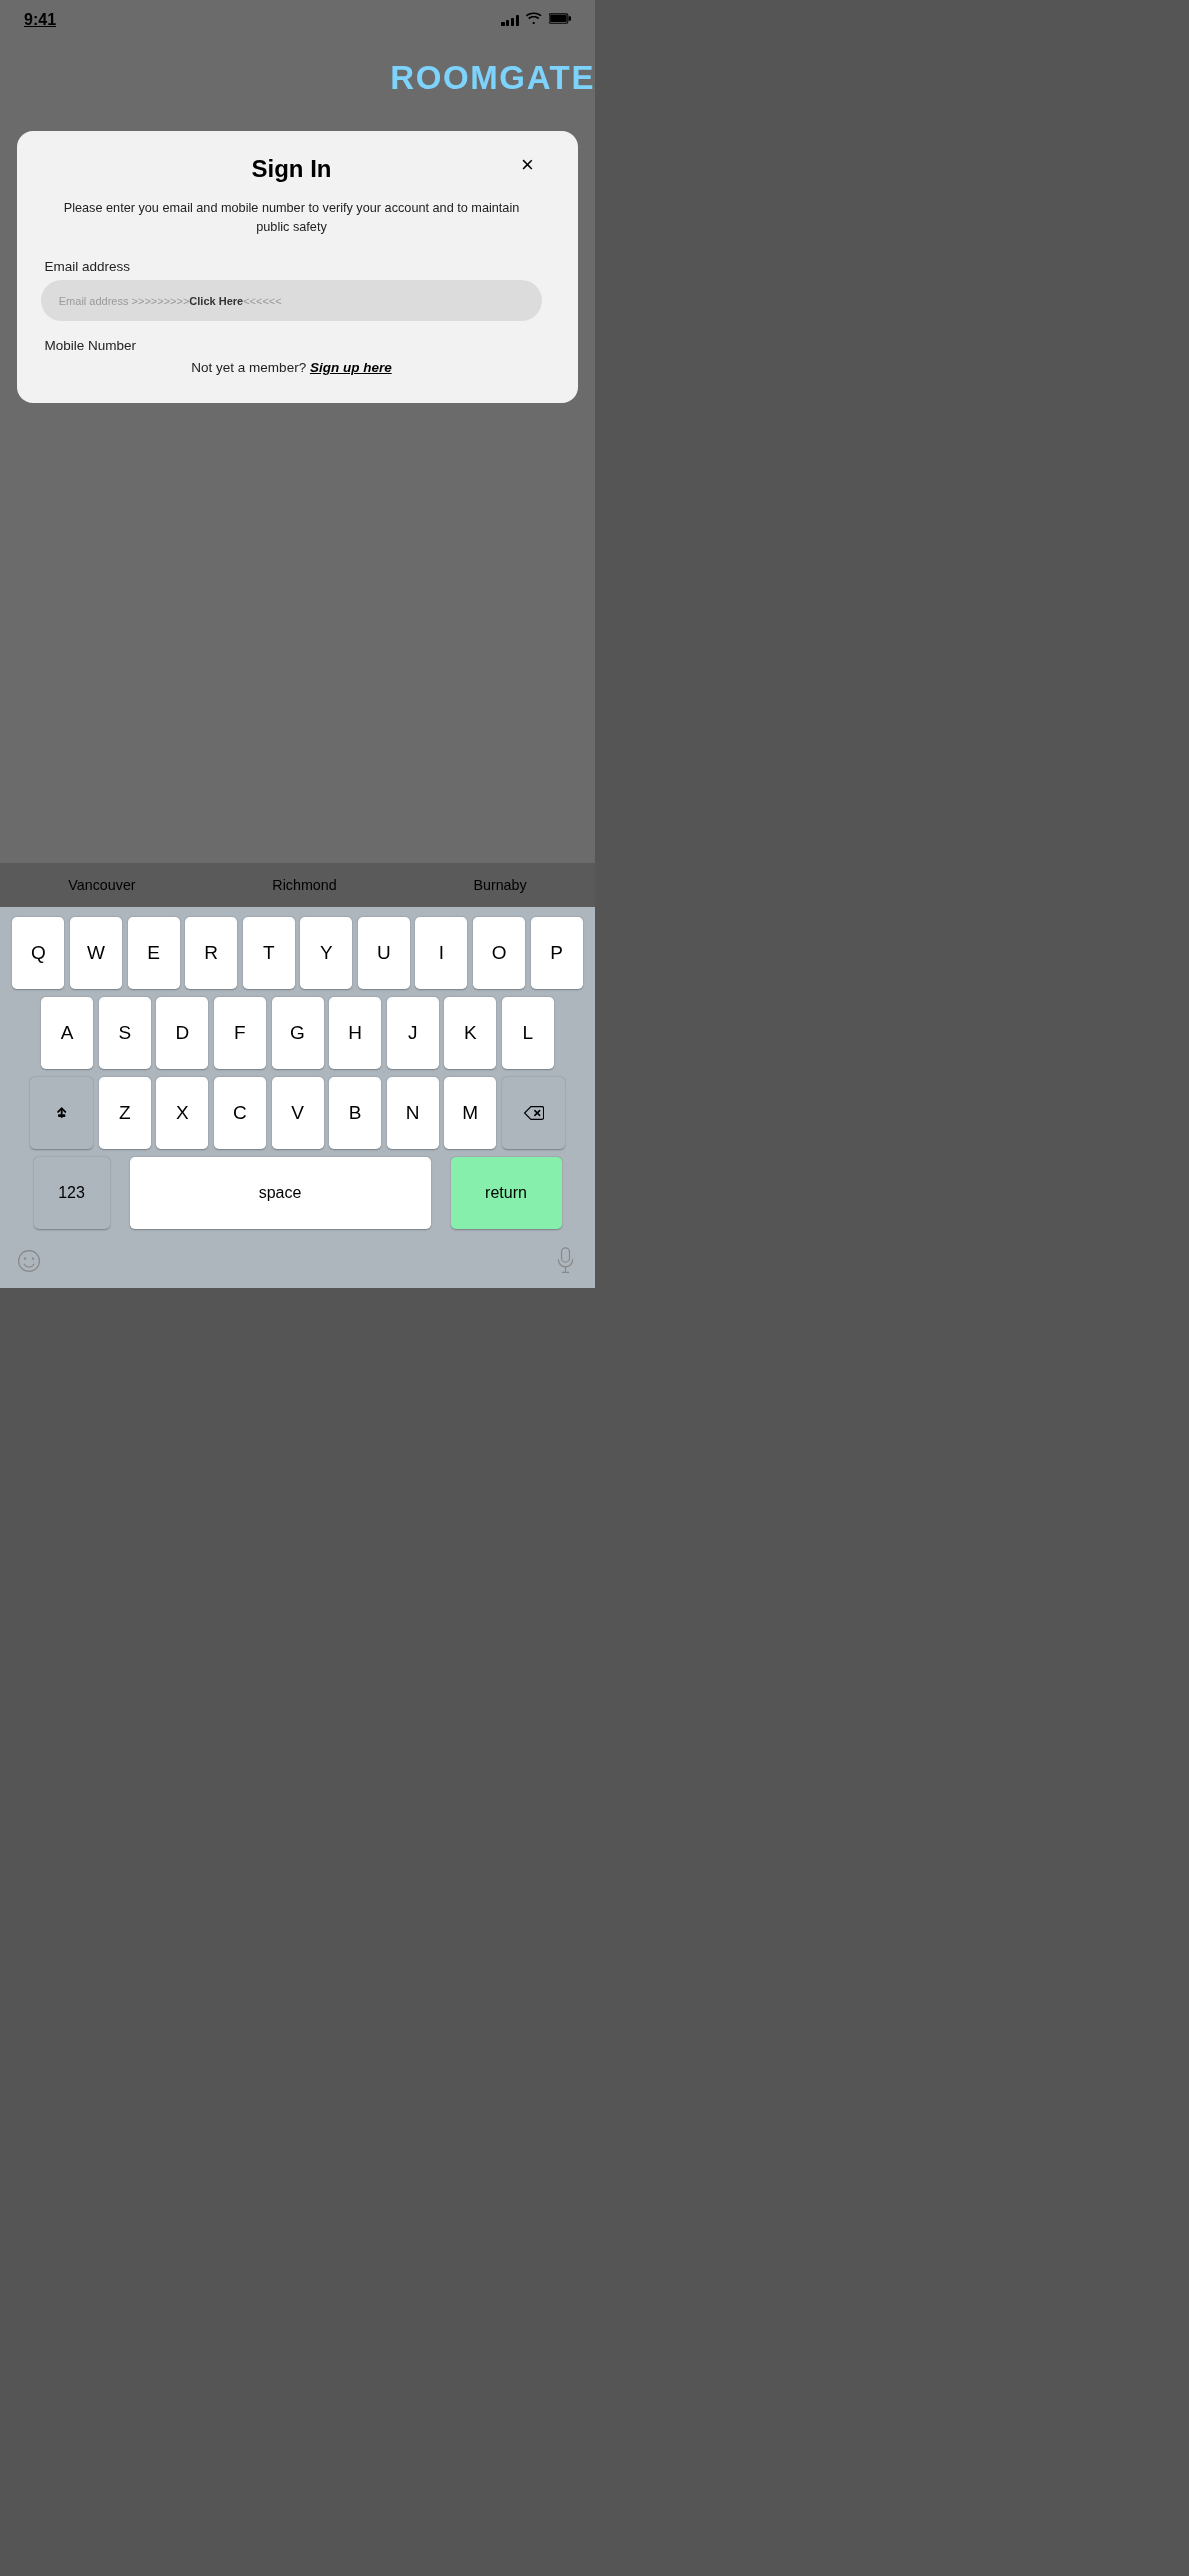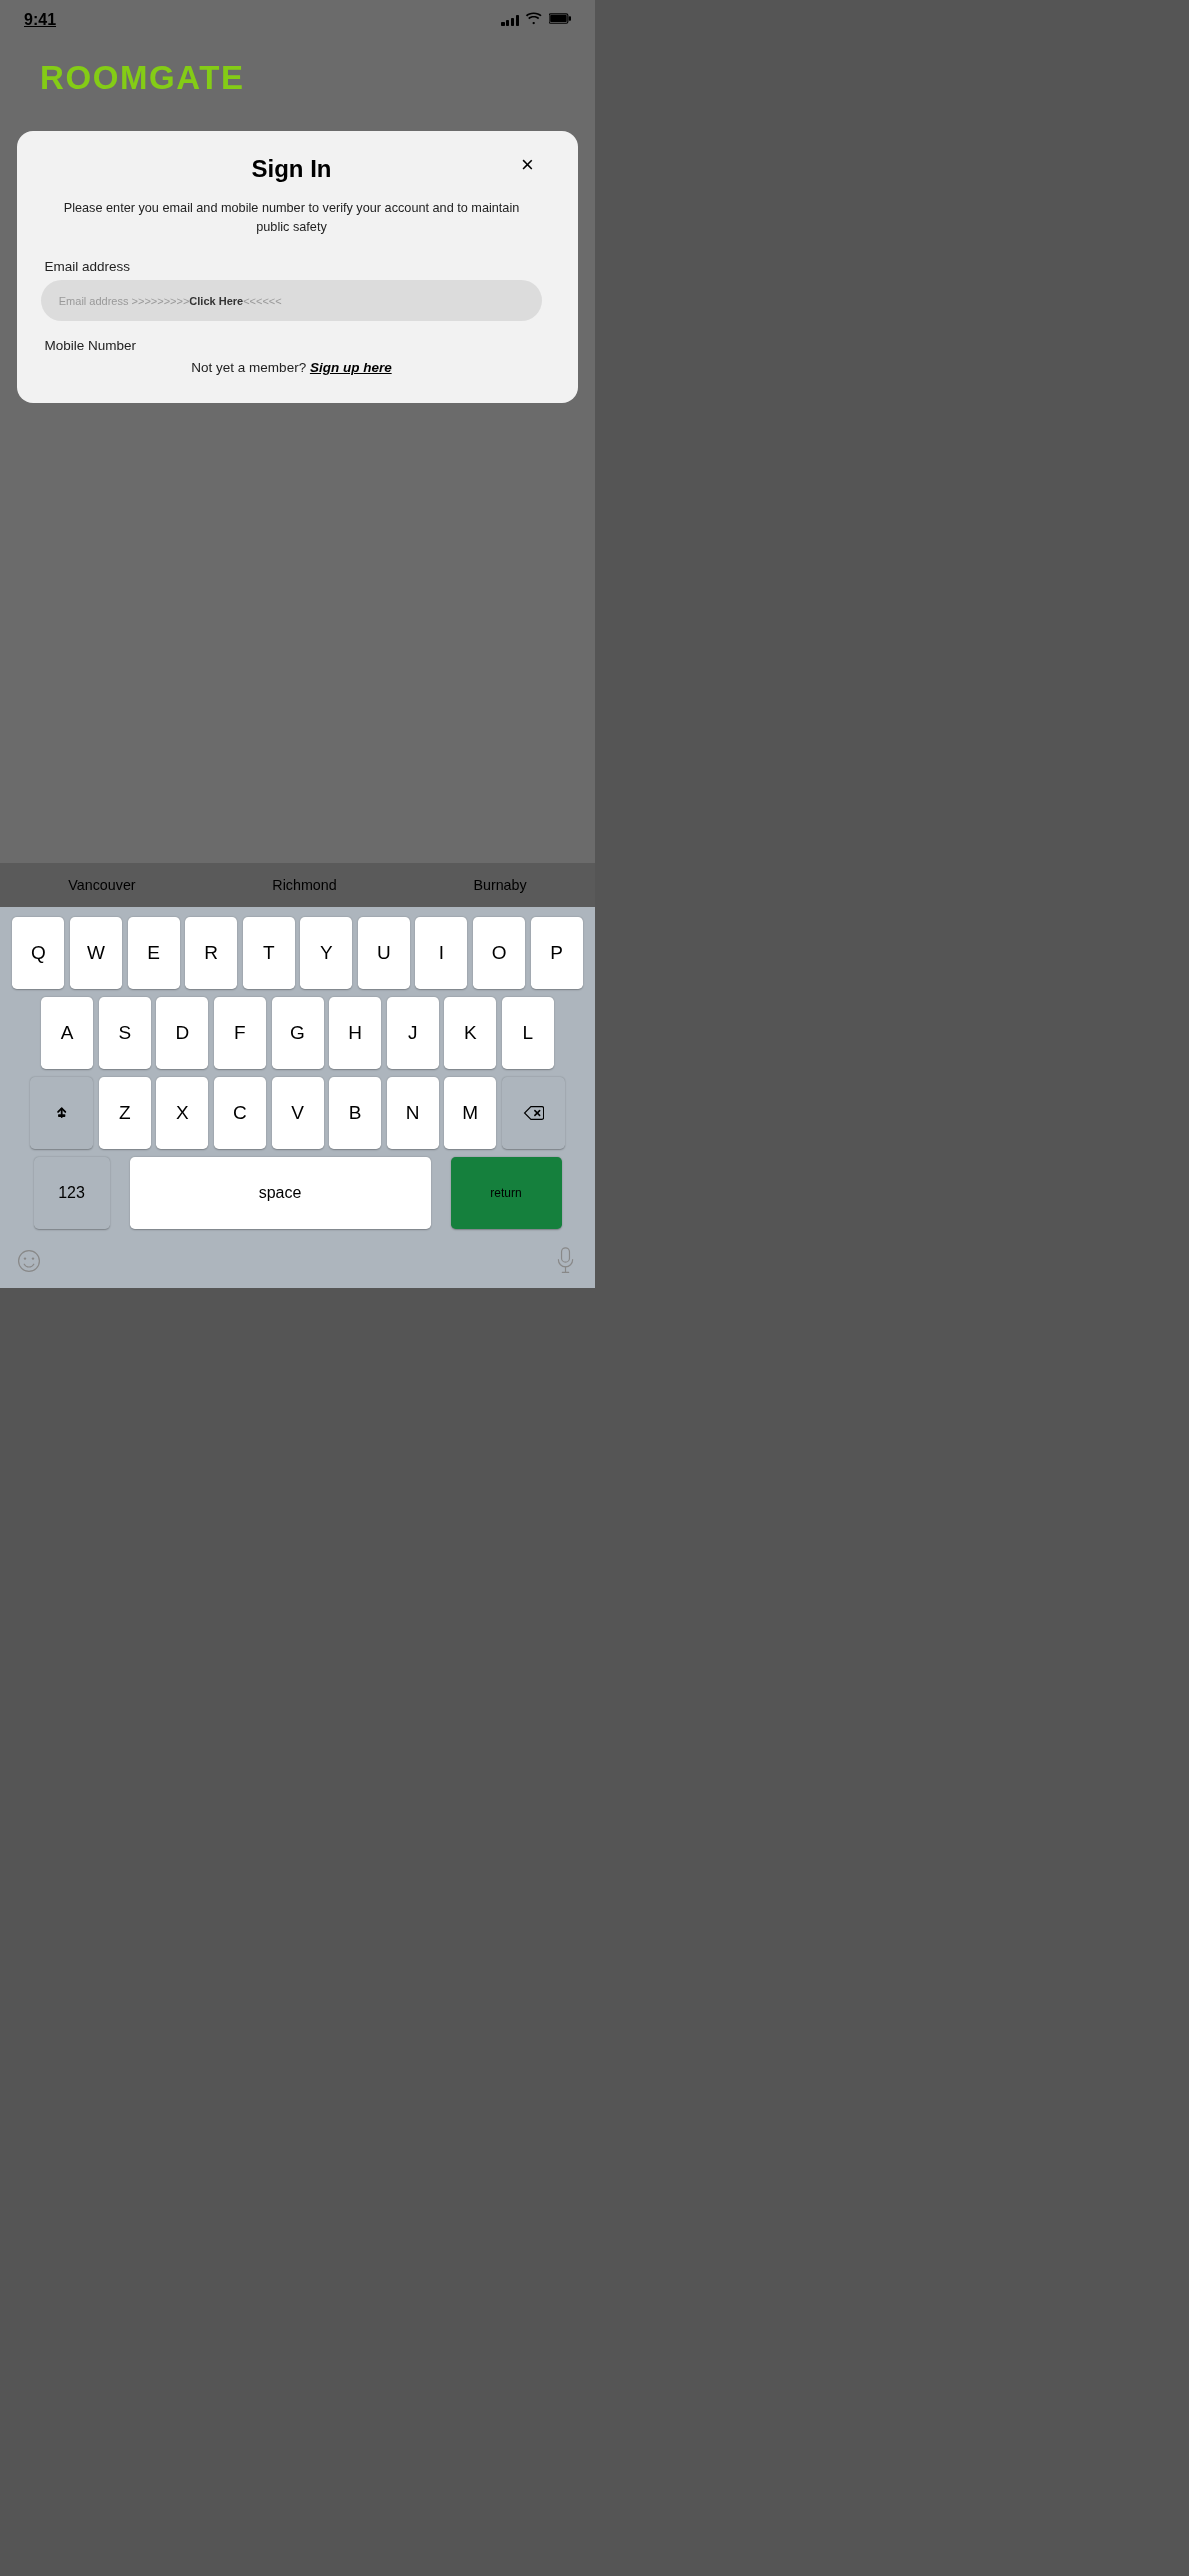--- a/index.html
+++ b/index.html
@@ -57,24 +57,24 @@
       top: 0; left: 0; right: 0;
       bottom: 0;
       background: #6b6b6b;
     }
 
     
     .app-title {
       position: absolute;
       top: 59px;
       left: 0; right: 0;
-      text-align: left;
+      text-align: right;
       font-size: 33px;
       font-weight: 800;
-      color: #84cc16;
+      color: #7dd3fc;
       letter-spacing: 1.6px;
       padding-left: 40px;
     }
 
     
     .modal {
       position: absolute;
       top: 131px;
       left: 17.4px;
       right: 17.4px;
@@ -265,24 +265,24 @@
     }
 
     .key.space {
       background: #fff;
       flex: 5;
       max-width: 301px;
       font-size: 16px;
     }
 
     .key.return-key {
-      background: #15803d;
+      background: #86efac;
       flex: 2;
       max-width: 111px;
-      font-size: 12px;
+      font-size: 16px;
     }
 
     .keyboard-bottom-row {
       display: flex;
       justify-content: space-between;
       align-items: center;
       padding: 0 6.3px;
       height: 48px;
     }
 

